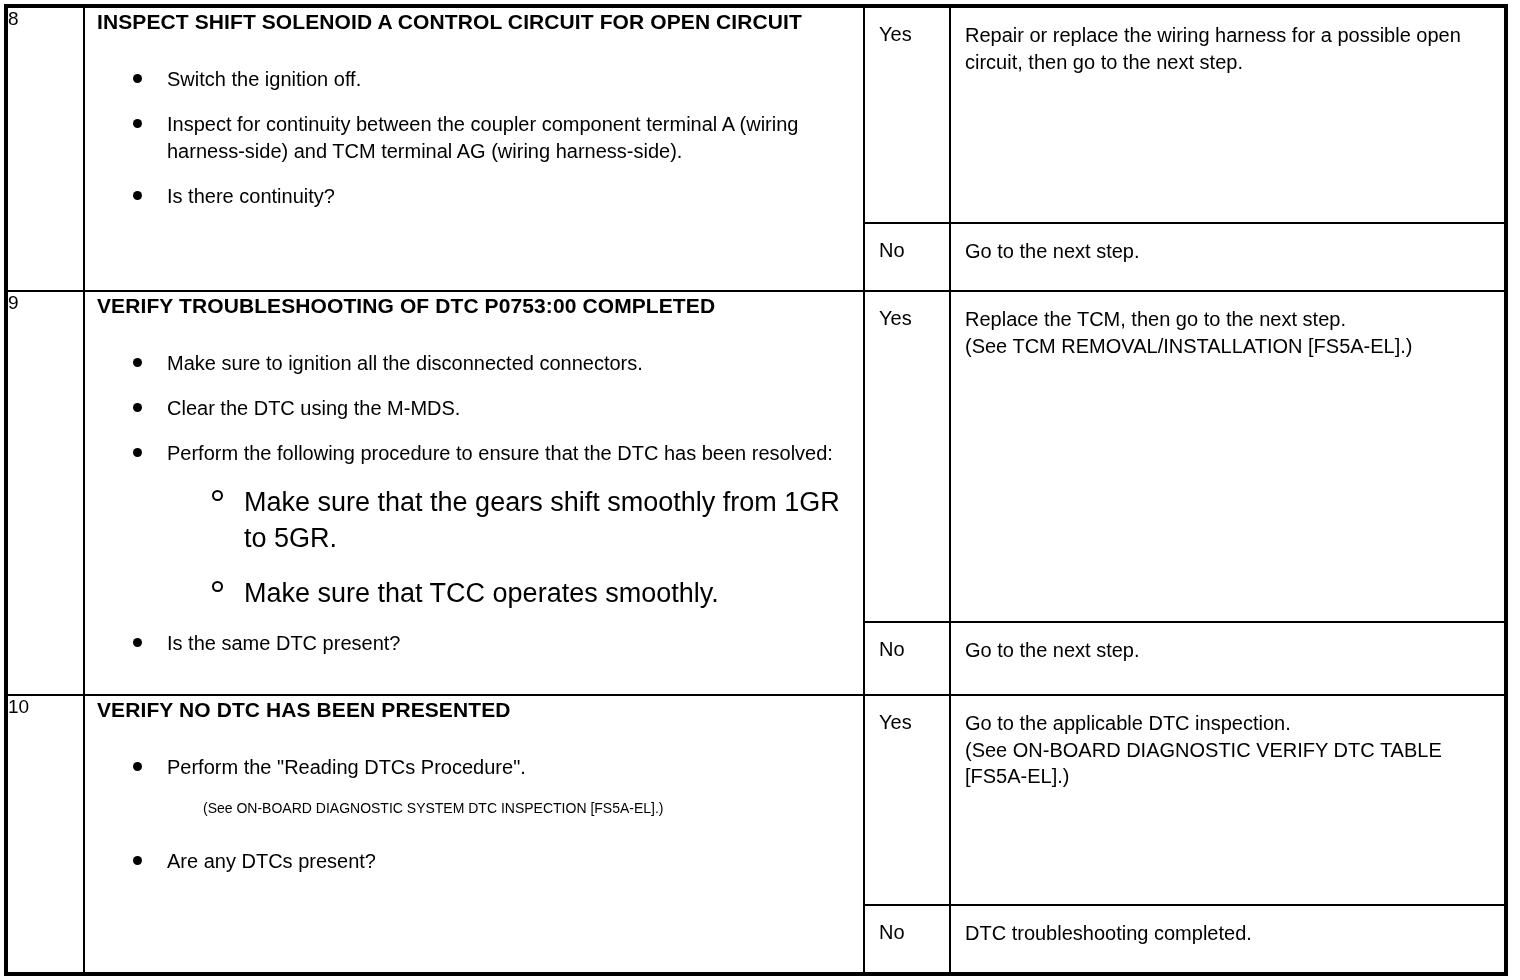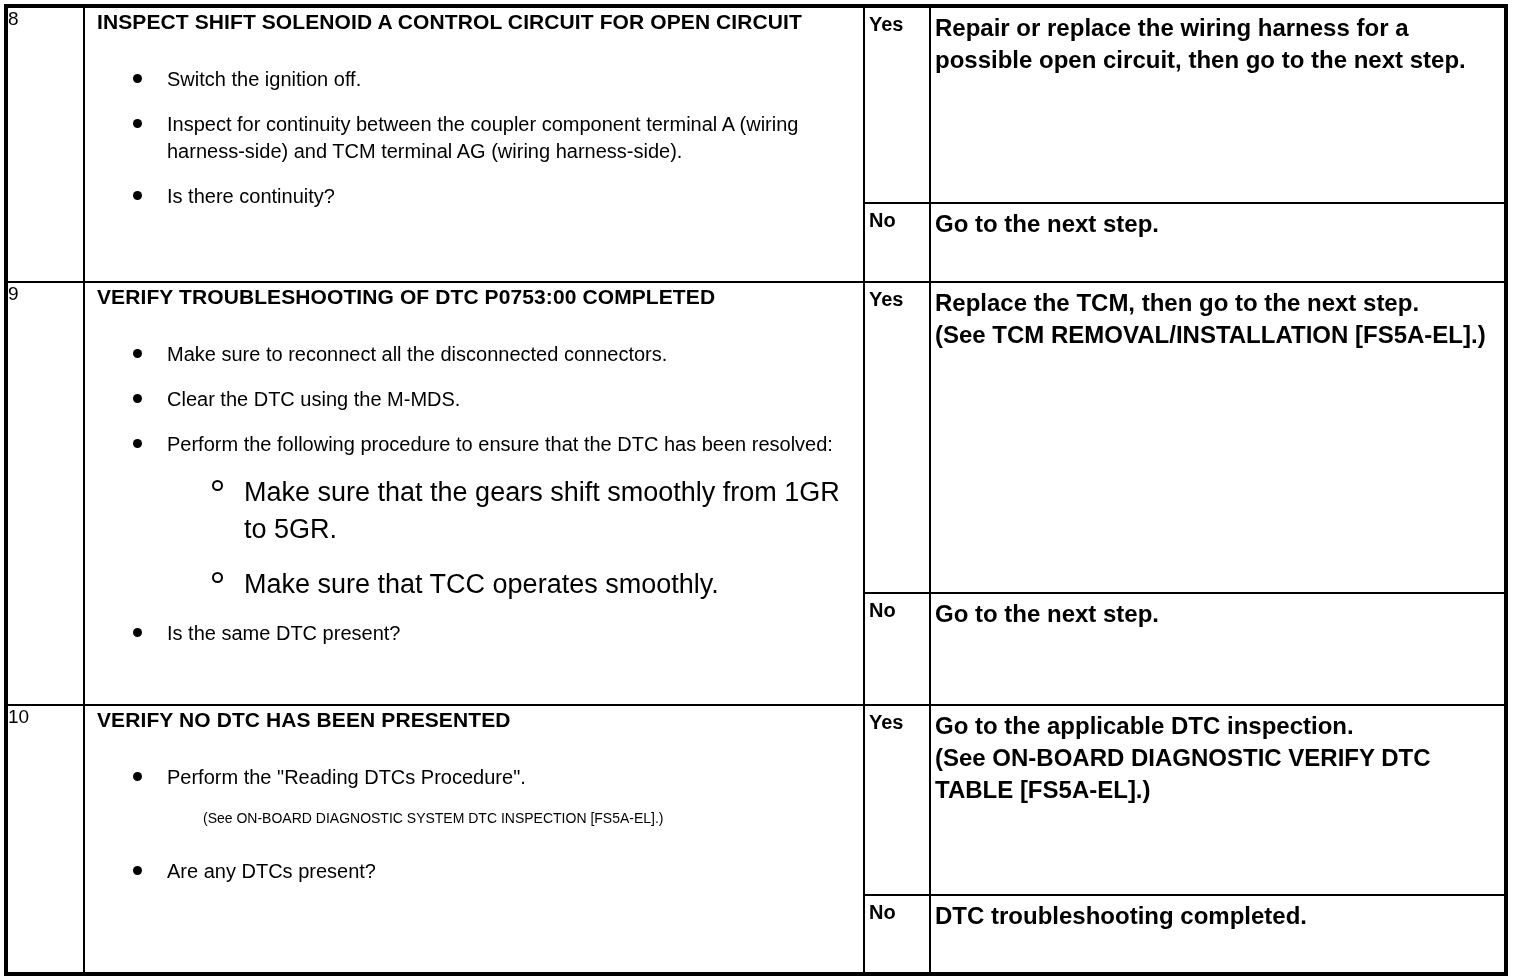--- a/index.html
+++ b/index.html
@@ -137,42 +137,41 @@
   
   .ans-cell {
     font-size: 20px;
     line-height: 1.25;
     padding: 6px 0 0 5px;
     white-space: nowrap;
   }
 
   
   .result-cell {
-    font-size: 24px;
+    font-size: 20px;
     line-height: 1.33;
     padding: 6px 8px 8px 7px;
   }
   .result-cell p {
     margin: 0;
   }
   .result-cell p + p {
   }
 
   
   .ans-table {
     width: 100%;
     height: 100%;
     border-collapse: collapse;
     table-layout: fixed;
   }
   .ans-table td {
     border: 0;
     vertical-align: top;
-    padding: 4px;
-    font-weight: bold;
+    padding: 14px;
   }
   .ans-table tr.sep > td {
     border-top: 2px solid #000;
   }
   .ans-table td.ans {
     width: 56px;
     border-right: 2px solid #000;
   }
 </style>
 </head>
@@ -231,21 +230,21 @@
       </tr>
 
       <tr>
         <td class="step-num">9</td>
 
         <td class="action-cell">
           <div class="action-title">VERIFY TROUBLESHOOTING OF DTC P0753:00 COMPLETED</div>
           <ul class="bullets">
             <li>
               <span class="mark dot"></span>
-              <span>Make sure to reconnect all the disconnected connectors.</span>
+              <span>Make sure to ignition all the disconnected connectors.</span>
             </li>
             <li>
               <span class="mark dot"></span>
               <span>Clear the DTC using the M-MDS.</span>
             </li>
             <li>
               <span class="mark dot"></span>
               <span>Perform the following procedure to ensure that the DTC has been resolved:</span>
               <ul class="sub-bullets">
                 <li>

